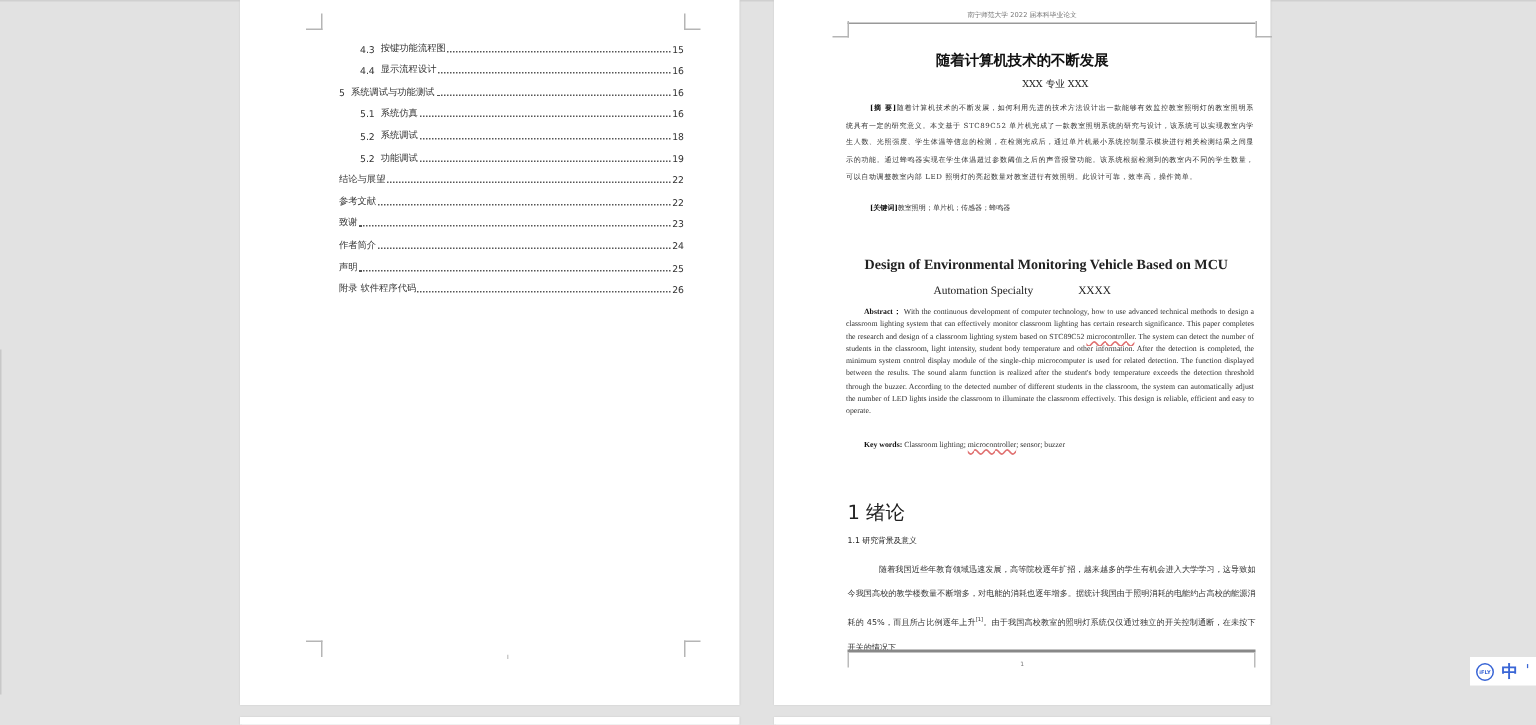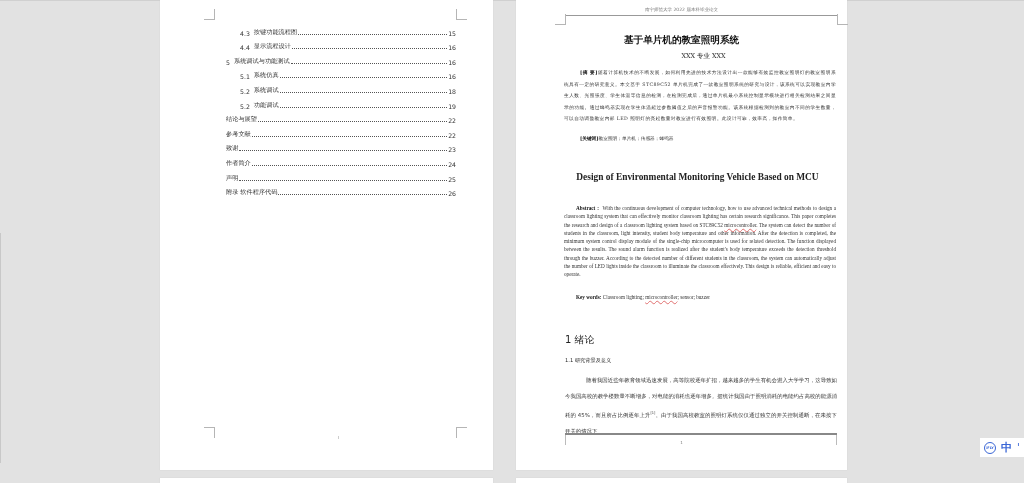--- a/index.html
+++ b/index.html
@@ -55,21 +55,21 @@
   .author-en span { display:inline-block; }
   .author-en .gap { width:30px; }
   .abs-en {
     position:absolute; left:48px; width:272px; top:204px;
     font-family:"Liberation Serif", serif; font-size:5.2px; line-height:8.3px; color:#333;
     text-align:justify; text-indent:12px;
   }
   .abs-en b, .kw-en b { color:#111; }
   .kw-en { position:absolute; left:60px; top:294px; font-family:"Liberation Serif", serif; font-size:5.2px; color:#333; }
   .squiggle { text-decoration:underline; text-decoration-style:wavy; text-decoration-color:#e07070; }
-  .sec1 { position:absolute; left:49px; top:333px; font-size:10px; color:#222; }
+  .sec1 { position:absolute; left:49px; top:333px; font-size:13px; color:#222; }
   .sec11 { position:absolute; left:49px; top:357px; font-size:5.2px; color:#222; }
   .body-cn {
     position:absolute; left:49px; width:272px; top:372px;
     font-size:5.4px; line-height:16.3px; color:#333; text-indent:21px; text-align:justify;
   }
   .body-cn sup { font-size:3.5px; }
   .foot-line { position:absolute; left:49px; width:272px; top:433px; height:2px; background:#888; }
   .foot-tick-l { position:absolute; left:49px; top:435px; width:1px; height:10px; background:#bbb; }
   .foot-tick-r { position:absolute; left:320px; top:435px; width:1px; height:10px; background:#bbb; }
   .right-page-num { position:absolute; left:0; width:331px; top:440px; text-align:center; font-size:4px; color:#777; }
@@ -169,27 +169,28 @@
 
   <div class="left-page-num">I</div>
 </div>
 
 <div class="page" id="page-right">
   <div class="hdr-text">南宁师范大学 2022 届本科毕业论文</div>
   <div class="hdr-line"></div>
   <div class="crop tl" style="left:39px;top:14px;"></div>
   <div class="crop tr" style="left:321px;top:14px;"></div>
 
-  <div class="title-cn">基于单片机的教室照明系统</div>
+  <div class="title-cn">随着计算机技术的不断发展</div>
   <div class="author-cn">XXX 专业 XXX</div>
 
   <div class="abs-cn"><b>[摘 要]</b><span>随着计算机技术的不断发展，如何利用先进的技术方法设计出一款能够有效监控教室照明灯的教室照明系统具有一定的研究意义。本文基于 STC89C52 单片机完成了一款教室照明系统的研究与设计，该系统可以实现教室内学生人数、光照强度、学生体温等信息的检测，在检测完成后，通过单片机最小系统控制显示模块进行相关检测结果之间显示的功能。通过蜂鸣器实现在学生体温超过参数阈值之后的声音报警功能。该系统根据检测到的教室内不同的学生数量，可以自动调整教室内部 LED 照明灯的亮起数量对教室进行有效照明。此设计可靠，效率高，操作简单。</span></div>
   <div class="kw-cn"><b>[关键词]</b><span>教室照明；单片机；传感器；蜂鸣器</span></div>
 
   <div class="title-en">Design of Environmental Monitoring Vehicle Based on MCU</div>
+  <div class="author-en"><span>Automation Specialty</span><span class="gap"></span><span>XXXX</span></div>
 
   <div class="abs-en"><b>Abstract：</b> <span>With the continuous development of computer technology, how to use advanced technical methods to design a classroom lighting system that can effectively monitor classroom lighting has certain research significance. This paper completes the research and design of a classroom lighting system based on STC89C52 </span><span class="squiggle">microcontroller</span><span>. The system can detect the number of students in the classroom, light intensity, student body temperature and other information. After the detection is completed, the minimum system control display module of the single-chip microcomputer is used for related detection. The function displayed between the results. The sound alarm function is realized after the student's body temperature exceeds the detection threshold through the buzzer. According to the detected number of different students in the classroom, the system can automatically adjust the number of LED lights inside the classroom to illuminate the classroom effectively. This design is reliable, efficient and easy to operate.</span></div>
   <div class="kw-en"><b>Key words:</b> <span>Classroom lighting; </span><span class="squiggle">microcontroller</span><span>; sensor; buzzer</span></div>
 
   <div class="sec1">1  绪论</div>
   <div class="sec11">1.1  研究背景及意义</div>
   <div class="body-cn"><span>随着我国近些年教育领域迅速发展，高等院校逐年扩招，越来越多的学生有机会进入大学学习，这导致如今我国高校的教学楼数量不断增多，对电能的消耗也逐年增多。据统计我国由于照明消耗的电能约占高校的能源消耗的 45%，而且所占比例逐年上升</span><sup>[1]</sup><span>。由于我国高校教室的照明灯系统仅仅通过独立的开关控制通断，在未按下开关的情况下</span></div>
 
   <div class="foot-line"></div>
   <div class="foot-tick-l"></div>

